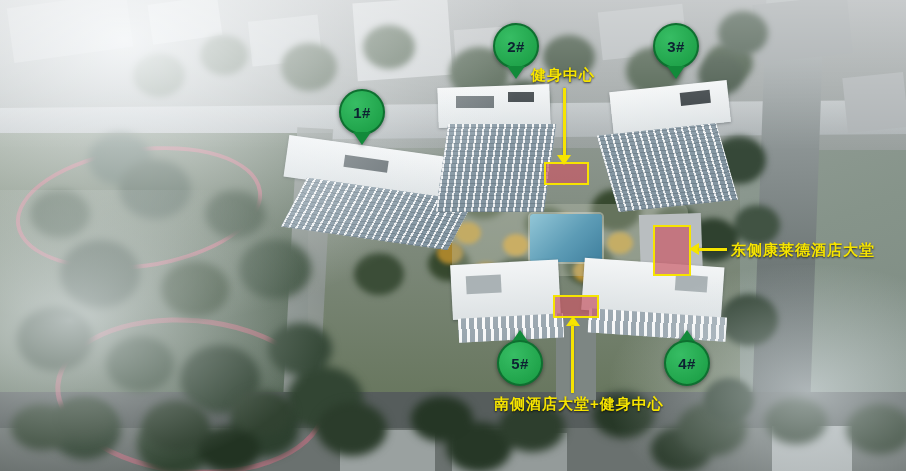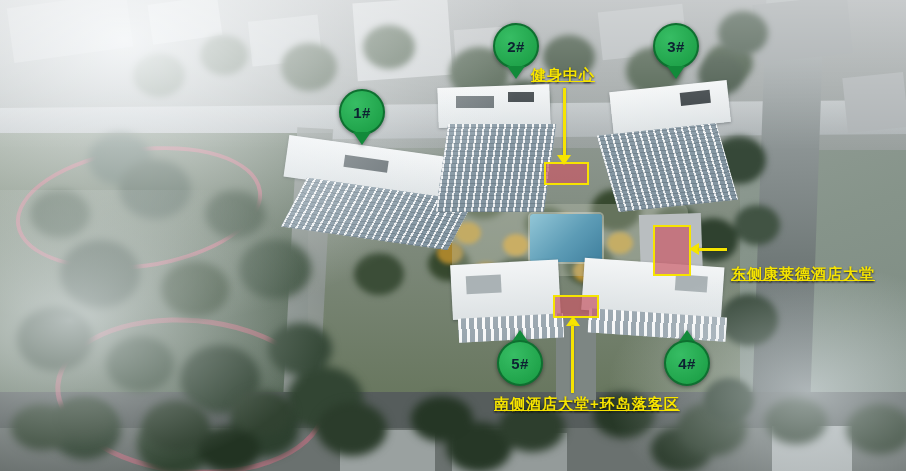--- a/index.html
+++ b/index.html
@@ -42,21 +42,21 @@
        filter:drop-shadow(0 1px 2px rgba(0,0,0,.45));}
   .pin-head{width:42px;height:42px;border-radius:50%;
        background:radial-gradient(circle at 35% 30%,#37bd64,#179a41);
        border:2px solid #0e line;border:2px solid #0e7030;display:flex;align-items:center;justify-content:center;
        font-size:15px;font-weight:bold;color:#0d2232;letter-spacing:.5px;}
   .pin-tail-down{width:0;height:0;border-left:9px solid transparent;border-right:9px solid transparent;
        border-top:13px solid #128a3a;margin-top:-3px;}
   .pin-tail-up{width:0;height:0;border-left:9px solid transparent;border-right:9px solid transparent;
        border-bottom:13px solid #128a3a;margin-bottom:-3px;}
   .ylabel{position:absolute;color:#f6e400;font-weight:bold;font-size:15px;white-space:nowrap;
-       text-shadow:0 1px 2px rgba(0,0,0,.75);letter-spacing:1px;z-index:44;text-decoration:underline;}
+       text-shadow:0 1px 2px rgba(0,0,0,.75);letter-spacing:1px;z-index:44;}
   .yline{position:absolute;background:#f6e400;z-index:43;box-shadow:0 0 2px rgba(0,0,0,.4);}
   .yarrow{position:absolute;width:0;height:0;z-index:43;}
   .yarrow-down{border-left:7px solid transparent;border-right:7px solid transparent;border-top:10px solid #f6e400;}
   .yarrow-up{border-left:7px solid transparent;border-right:7px solid transparent;border-bottom:10px solid #f6e400;}
   .yarrow-left{border-top:6px solid transparent;border-bottom:6px solid transparent;border-right:10px solid #f6e400;}
   .yrect{position:absolute;border:2px solid #f6e400;background:rgba(198,90,102,.72);z-index:42;}
   .krect{position:absolute;left:329px;top:272px;width:127px;height:74px;border:2px solid #f6e400;
        background:rgba(228,136,146,.55);z-index:42;display:flex;align-items:center;justify-content:center;}
   .klabel{color:#f6e400;font-weight:bold;font-size:14px;letter-spacing:1px;text-shadow:0 1px 2px rgba(0,0,0,.6);}
   .park-label{position:absolute;left:40px;top:276px;color:#ffffff;font-weight:bold;font-size:20px;
@@ -144,26 +144,26 @@
   <div class="abs fog" style="left:0;top:0;width:906px;height:150px;background:linear-gradient(180deg,rgba(255,255,255,.38),rgba(255,255,255,0));"></div>
 
   <div class="ylabel" style="left:531px;top:66px;">健身中心</div>
   <div class="yline" style="left:563px;top:88px;width:3px;height:68px;"></div>
   <div class="yarrow yarrow-down" style="left:557px;top:155px;"></div>
   <div class="yrect" style="left:544px;top:162px;width:41px;height:19px;"></div>
 
   <div class="yrect" style="left:653px;top:225px;width:34px;height:47px;"></div>
   <div class="yarrow yarrow-left" style="left:689px;top:243px;"></div>
   <div class="yline" style="left:699px;top:248px;width:28px;height:3px;"></div>
-  <div class="ylabel" style="left:731px;top:241px;margin-top:24px;">东侧康莱德酒店大堂</div>
+  <div class="ylabel" style="left:731px;top:241px;">东侧康莱德酒店大堂</div>
 
   <div class="yrect" style="left:553px;top:295px;width:42px;height:19px;"></div>
   <div class="yarrow yarrow-up" style="left:566px;top:316px;"></div>
   <div class="yline" style="left:571px;top:326px;width:3px;height:67px;"></div>
-  <div class="ylabel" style="left:494px;top:395px;">南侧酒店大堂+环岛落客区</div>
+  <div class="ylabel" style="left:494px;top:395px;">南侧酒店大堂+健身中心</div>
 
 
 
   <div class="pin" style="left:339px;top:89px;">
     <div class="pin-head">1#</div>
     <div class="pin-tail-down"></div>
   </div>
   <div class="pin" style="left:493px;top:23px;">
     <div class="pin-head">2#</div>
     <div class="pin-tail-down"></div>

